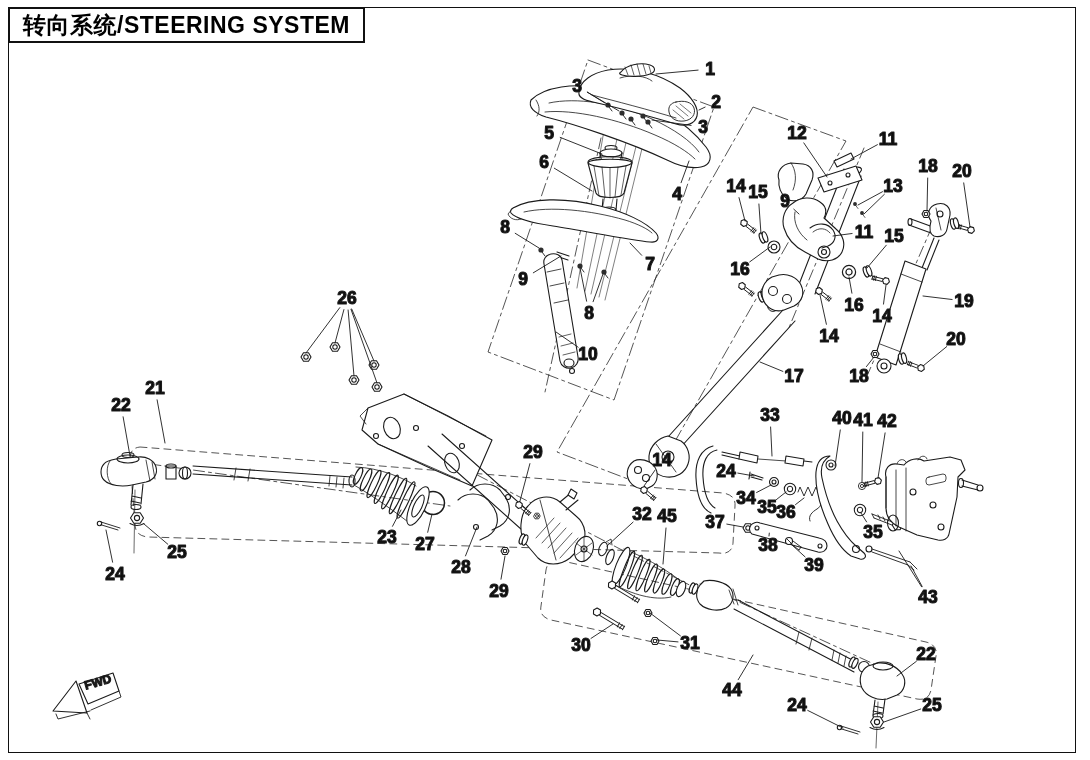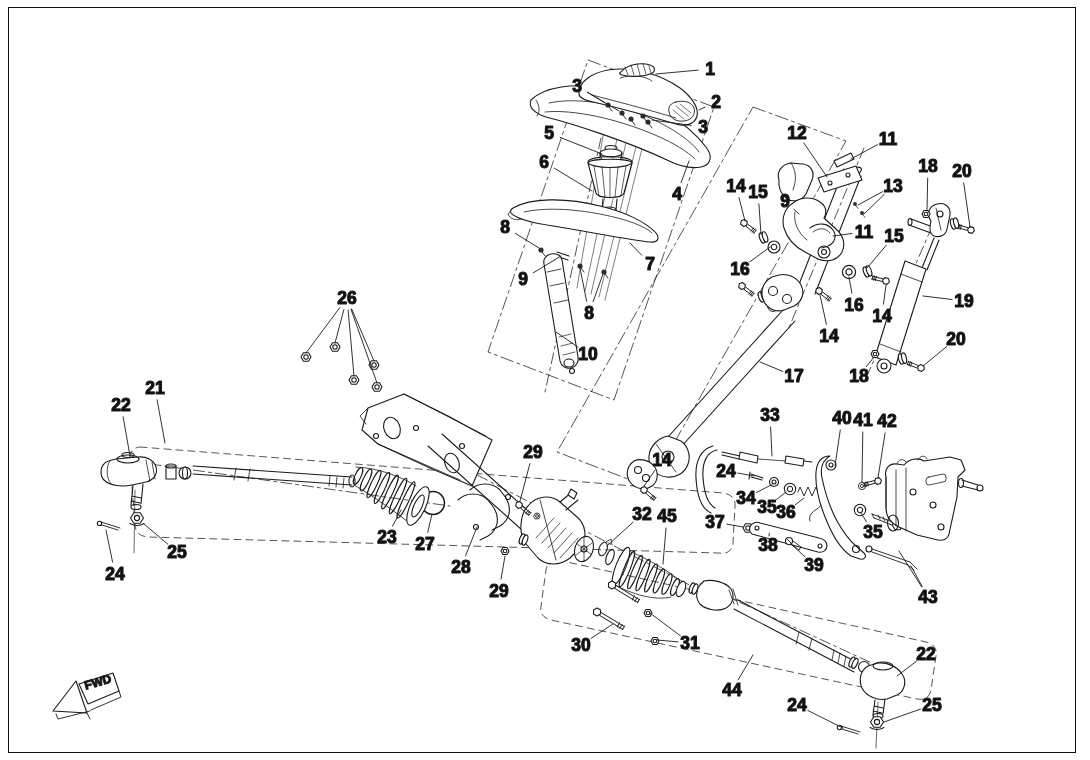--- a/index.html
+++ b/index.html
@@ -17,20 +17,23 @@
   .callout{font-family:"Liberation Sans",sans-serif;font-weight:bold;font-size:17.5px;
            fill:#0d0d0d;text-anchor:middle;}
   .fwd-text{font-family:"Liberation Sans",sans-serif;font-weight:bold;font-size:12px;fill:#111;
             text-anchor:middle;}
 </style>
 </head>
 <body>
 
 <div class="page">
   <div class="frame"></div>
+  <div class="title-box">
+    <span>转向系统/STEERING SYSTEM</span>
+  </div>
 
   <svg class="art" width="1090" height="760" viewBox="0 0 1090 760" stroke="#1b1b1b" fill="none" stroke-width="1.1" stroke-linecap="round" stroke-linejoin="round">
 
     <defs>
       <g id="nut-sm">
           <path d="M -4,0 L -2,-3.5 L 2,-3.5 L 4,0 L 2,3.5 L -2,3.5 Z" fill="#fff"></path>
           <circle r="1.8"></circle>
         </g>
       <g id="nut-md">
           <path d="M -5,0 L -2.5,-4.3 L 2.5,-4.3 L 5,0 L 2.5,4.3 L -2.5,4.3 Z" fill="#fff"></path>

